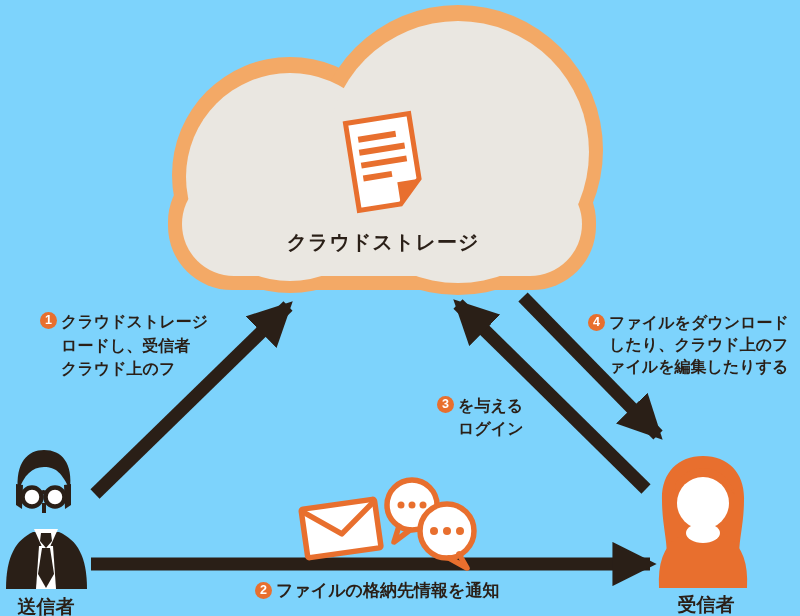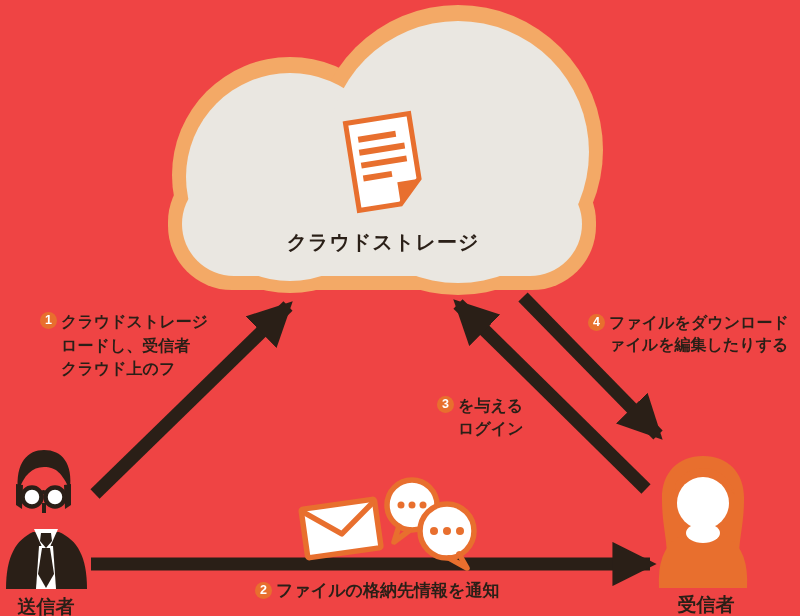--- a/index.html
+++ b/index.html
@@ -1,17 +1,17 @@
 <!DOCTYPE html>
 <html style="--orange: #e86f2e; --cloud-border: #f3a966; --cloud-fill: #eae7e1; --ink: #2a1f17;"><head>
 <meta charset="utf-8">
 <style>
   html,body{margin:0;padding:0;background:#fff;}
   body{font-family:"Liberation Sans","DejaVu Sans",sans-serif;}
-  .stage{position:relative;width:800px;height:616px;background:#ef4444;overflow:hidden;}
+  .stage{position:relative;width:800px;height:616px;background:#7dd3fc;overflow:hidden;}
   .art{position:absolute;left:0;top:0;}
 
   
   .cloud-outer *{fill:var(--cloud-border,#f3a966);}
   .cloud-inner *{fill:var(--cloud-fill,#eae7e1);}
 
   
   .paper{fill:#ffffff;stroke:var(--orange,#e86f2e);stroke-width:5;stroke-linejoin:miter;}
   .fold{fill:var(--orange,#e86f2e);}
   .doclines line{stroke:var(--orange,#e86f2e);stroke-width:6;}
@@ -159,20 +159,21 @@
     <div class="lines">
       <div>を与える</div>
       <div>ログイン</div>
     </div>
   </div>
 
   <div class="txt step s4">
     <span class="badge">4</span>
     <div class="lines">
       <div>ファイルをダウンロード</div>
+      <div>したり、クラウド上のフ</div>
       <div>ァイルを編集したりする</div>
     </div>
   </div>
 
   <div class="txt actor-label sender-label">送信者</div>
   <div class="txt actor-label receiver-label">受信者</div>
 
 </div>
 
 </body></html>

